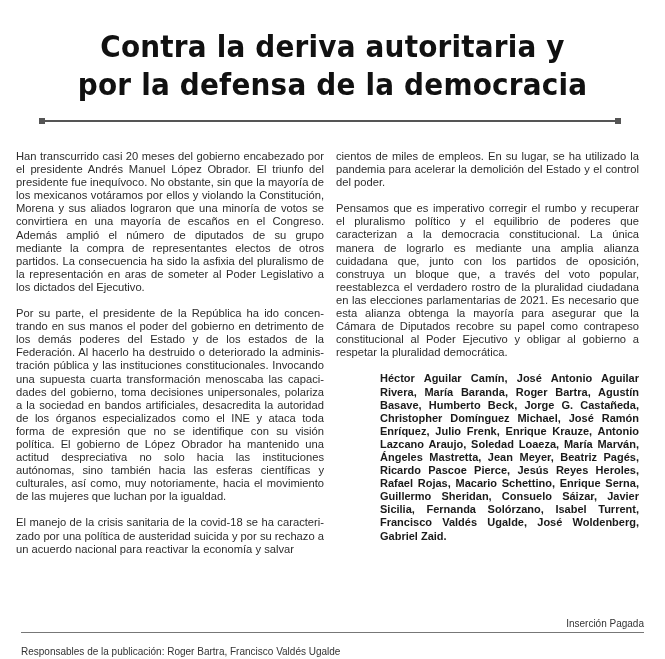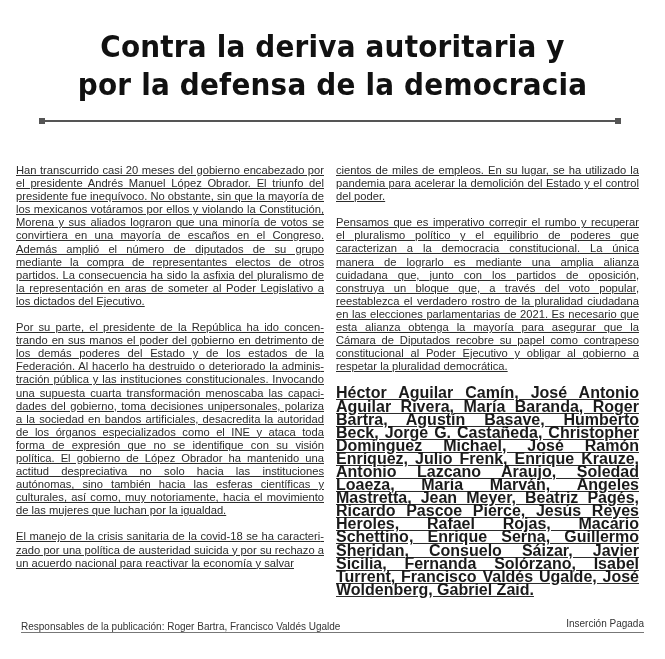--- a/index.html
+++ b/index.html
@@ -20,36 +20,35 @@
     .title-rule {
       position: absolute; left: 41px; top: 120px; width: 578px; height: 2px;
       background: #555555;
     }
     .title-rule .end {
       position: absolute; top: -2px; width: 6px; height: 6px; background: #555555;
     }
     .title-rule .end.l { left: -2px; }
     .title-rule .end.r { right: -2px; }
     .col {
-      position: absolute; top: 164px;
+      position: absolute; top: 150px;
       font-size: 11.2px; line-height: 13.1px;
       text-align: justify; hyphens: manual;
       color: #2c2c2c;
-      text-decoration: underline;
     }
     .col.left { left: 16px; width: 308px; }
     .col.right { left: 336px; width: 303px; }
     .col p { margin: 0 0 13px 0; }
-    .col p.signers { font-weight: bold; color: #1a1a1a; font-size: 16px; }
+    .col p.signers { font-weight: bold; color: #1a1a1a; font-size: 11px; margin-left: 44px; }
     .footer-rule {
       position: absolute; left: 21px; top: 632px; width: 623px; height: 1px;
       background: #777777;
     }
     .footer-left {
-      position: absolute; left: 21px; top: 621px;
+      position: absolute; left: 21px; top: 646px;
       font-size: 10px; color: #333333;
     }
     .footer-right {
       position: absolute; right: 21px; top: 618px;
       font-size: 10px; color: #333333;
     }
   </style>
 </head>
 <body>
 

